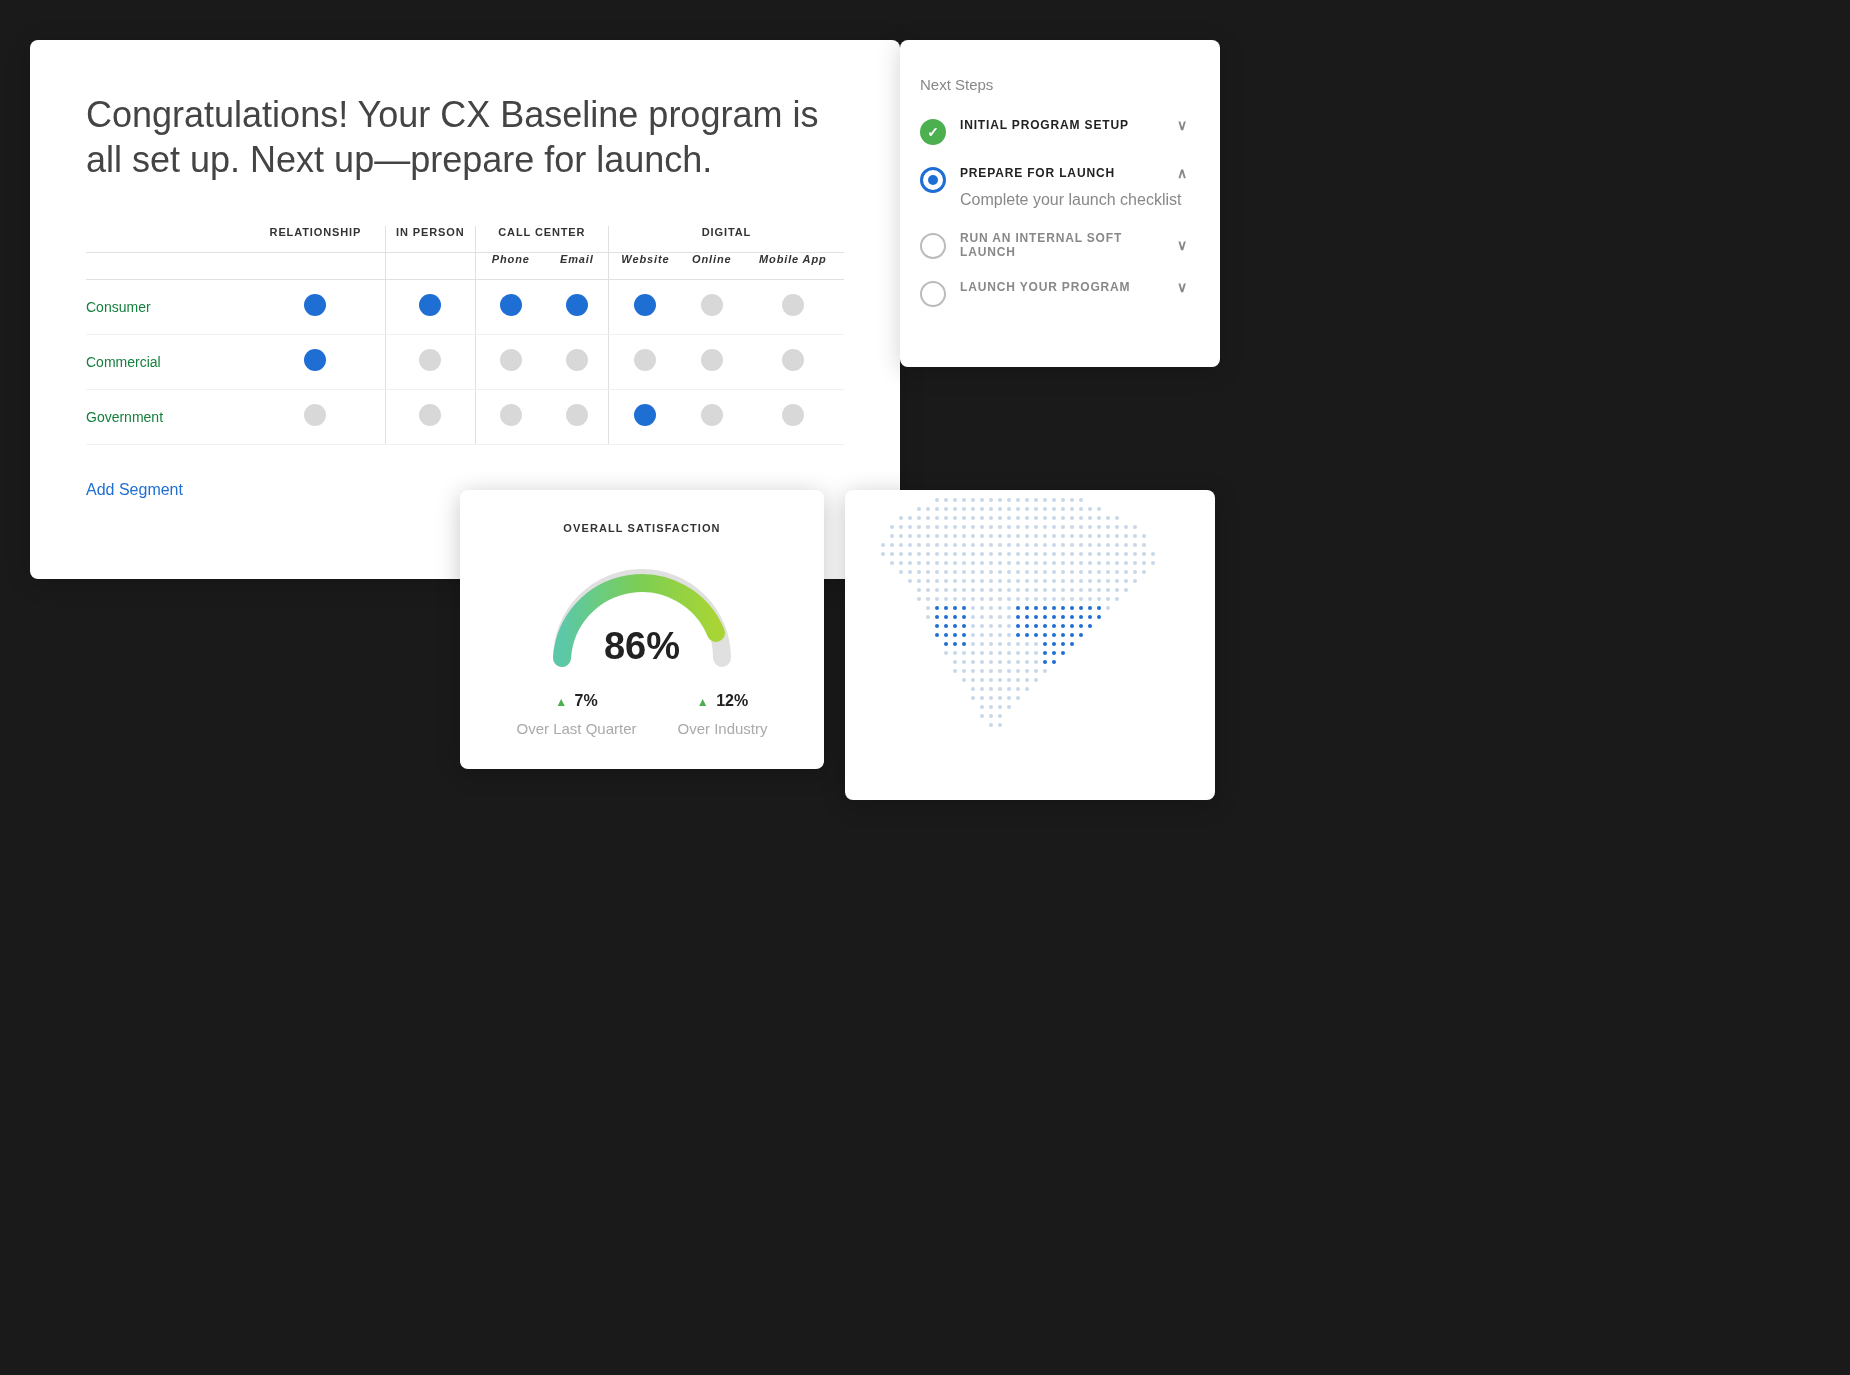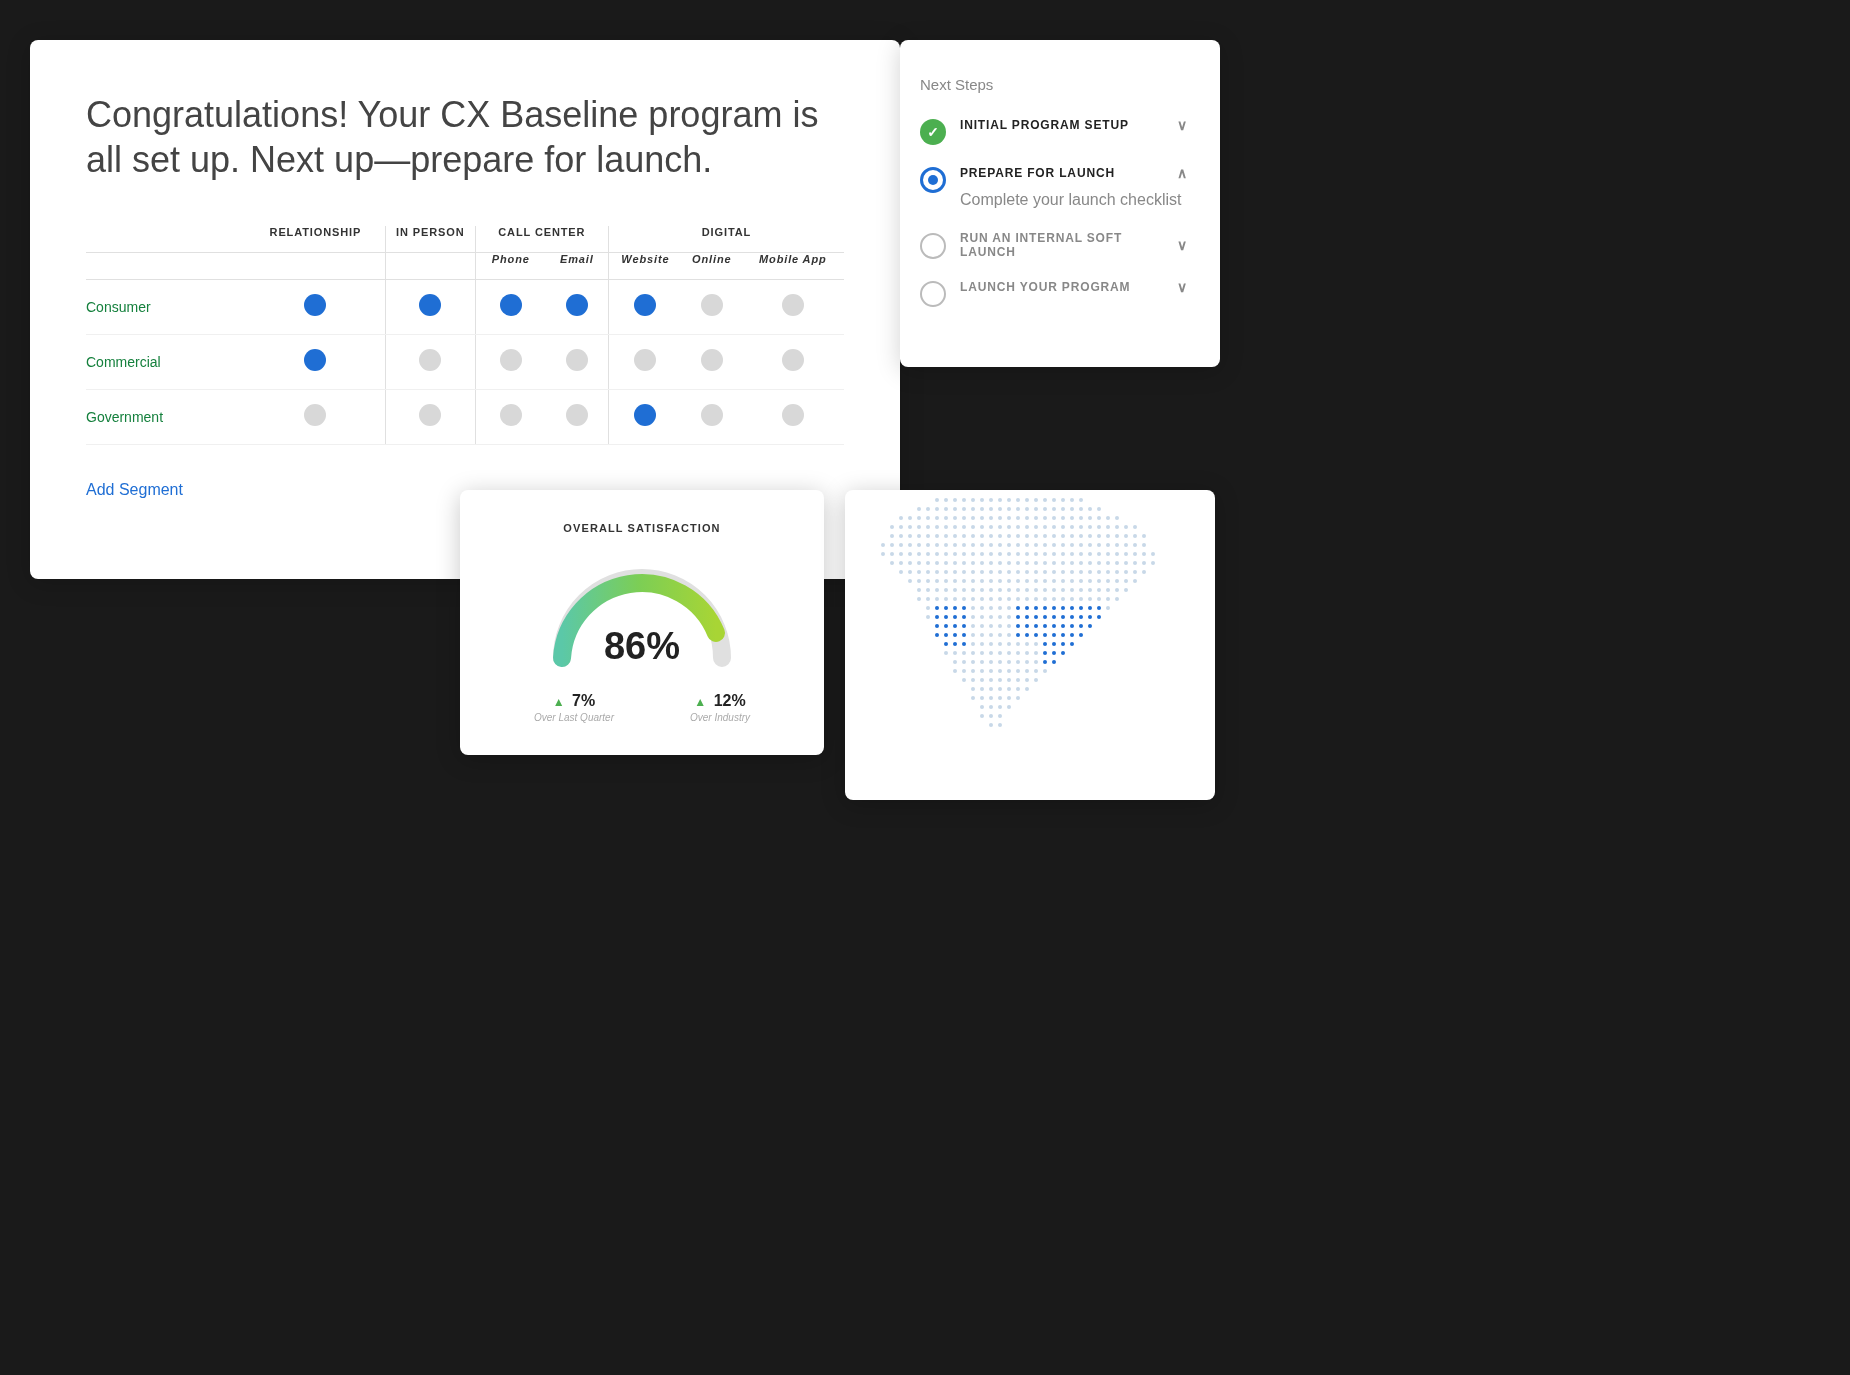--- a/index.html
+++ b/index.html
@@ -258,24 +258,23 @@
       color: #222;
     }
 
     .stat-arrow {
       color: #4caf50;
       font-size: 12px;
       margin-right: 3px;
     }
 
     .stat-label {
-      font-size: 10px;
+      font-size: 15px;
       color: #aaa;
-      margin-top: 2px;
-      font-style: italic;
+      margin-top: 10px;
     }
 
     
     .map-card {
       position: absolute;
       top: 490px;
       left: 845px;
       width: 370px;
       background: #fff;
       border-radius: 8px;

